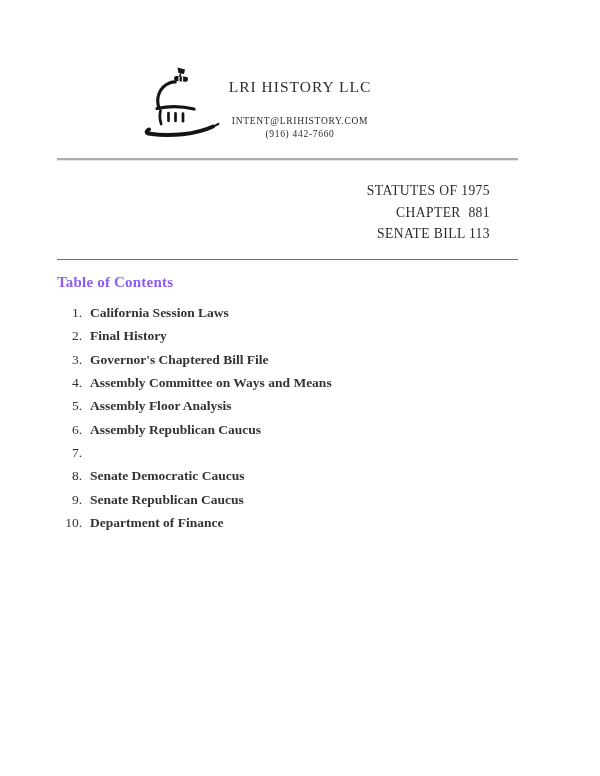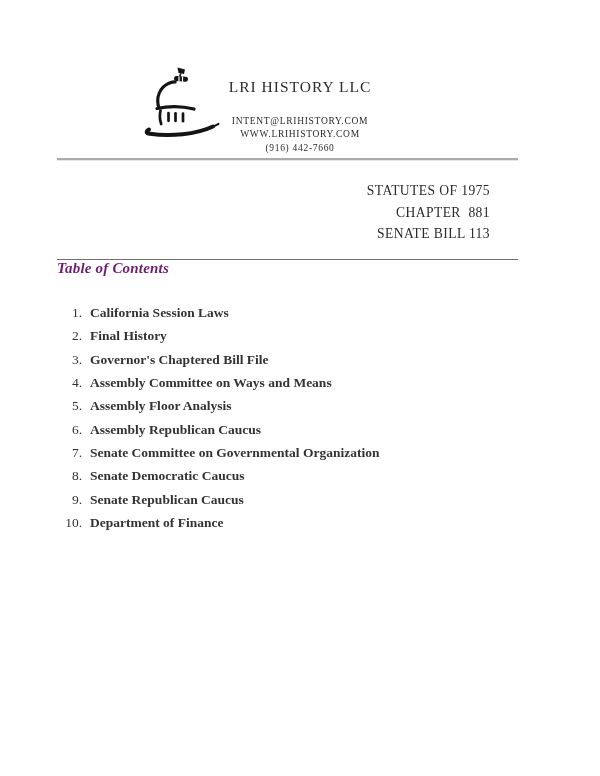--- a/index.html
+++ b/index.html
@@ -74,26 +74,25 @@
     letter-spacing: 0.4px;
     line-height: 21.7px;
     color: #2b2b2b;
   }
   .case-line { white-space: pre; }
 
   
   .toc-title {
     position: absolute;
     left: 57px;
-    top: 260px;
+    top: 274px;
     font-weight: bold;
     font-size: 15px;
     letter-spacing: 0.2px;
-    color: #701a75;
-    font-style: italic;
+    color: #8b5cf6;
   }
   .toc-list {
     position: absolute;
     left: 0;
     top: 306px;
     width: 560px;
     list-style: none;
     margin: 0;
     padding: 0;
     font-size: 13.5px;
@@ -138,21 +137,20 @@
 
       <path d="M9 67.5 C5.8 69.3 5.8 71.4 10 71.8 C30 74.8 56 72.5 73 64.5" stroke-width="4"></path>
       <path d="M66 67.5 C70 66 74.5 64.3 78.5 61.8" stroke-width="2"></path>
     </g>
   </svg>
 
   <div class="header-text">
     <div class="company-name">LRI HISTORY LLC</div>
     <div class="contact-block">
       <div class="contact-line">INTENT@LRIHISTORY.COM</div>
-      <div class="contact-line">WWW.LRIHISTORY.COM</div>
       <div class="contact-line">(916) 442-7660</div>
     </div>
   </div>
 
   <div class="rule-1"></div>
 
   <div class="case-header">
     <div class="case-line">STATUTES OF 1975</div>
     <div class="case-line">CHAPTER  881</div>
     <div class="case-line">SENATE BILL 113</div>
@@ -182,21 +180,20 @@
     <li class="toc-item">
       <span class="toc-num">5.</span>
       <span class="toc-label">Assembly Floor Analysis</span>
     </li>
     <li class="toc-item">
       <span class="toc-num">6.</span>
       <span class="toc-label">Assembly Republican Caucus</span>
     </li>
     <li class="toc-item">
       <span class="toc-num">7.</span>
-      <span class="toc-label">Senate Committee on Governmental Organization</span>
     </li>
     <li class="toc-item">
       <span class="toc-num">8.</span>
       <span class="toc-label">Senate Democratic Caucus</span>
     </li>
     <li class="toc-item">
       <span class="toc-num">9.</span>
       <span class="toc-label">Senate Republican Caucus</span>
     </li>
     <li class="toc-item">

